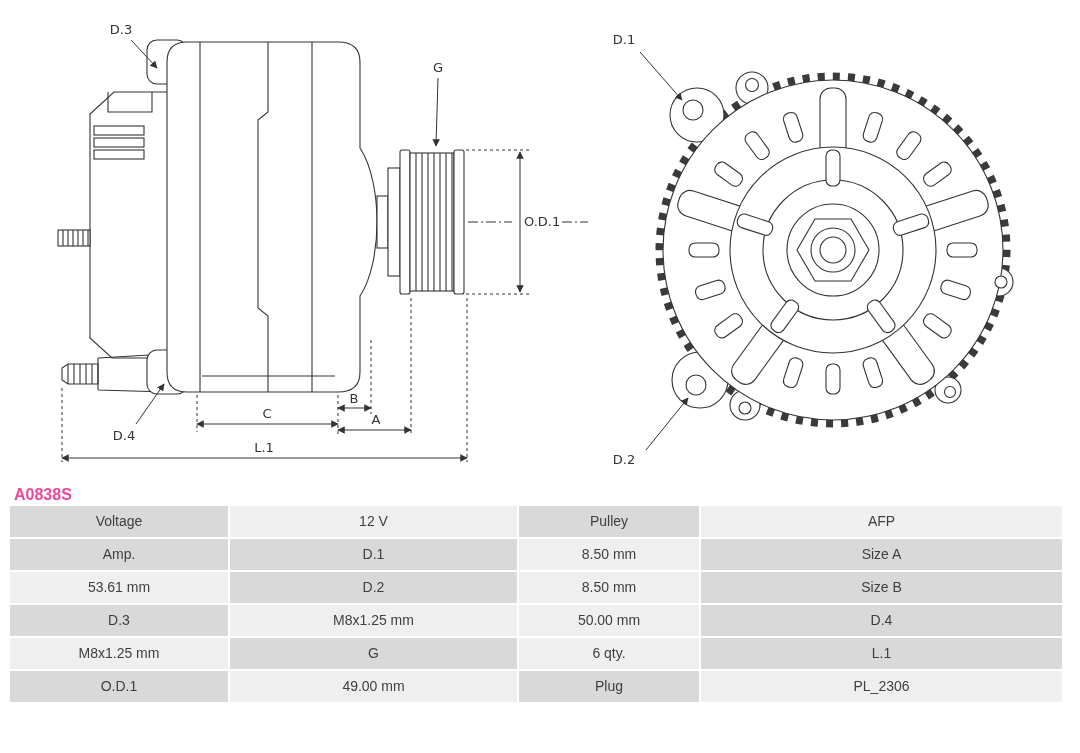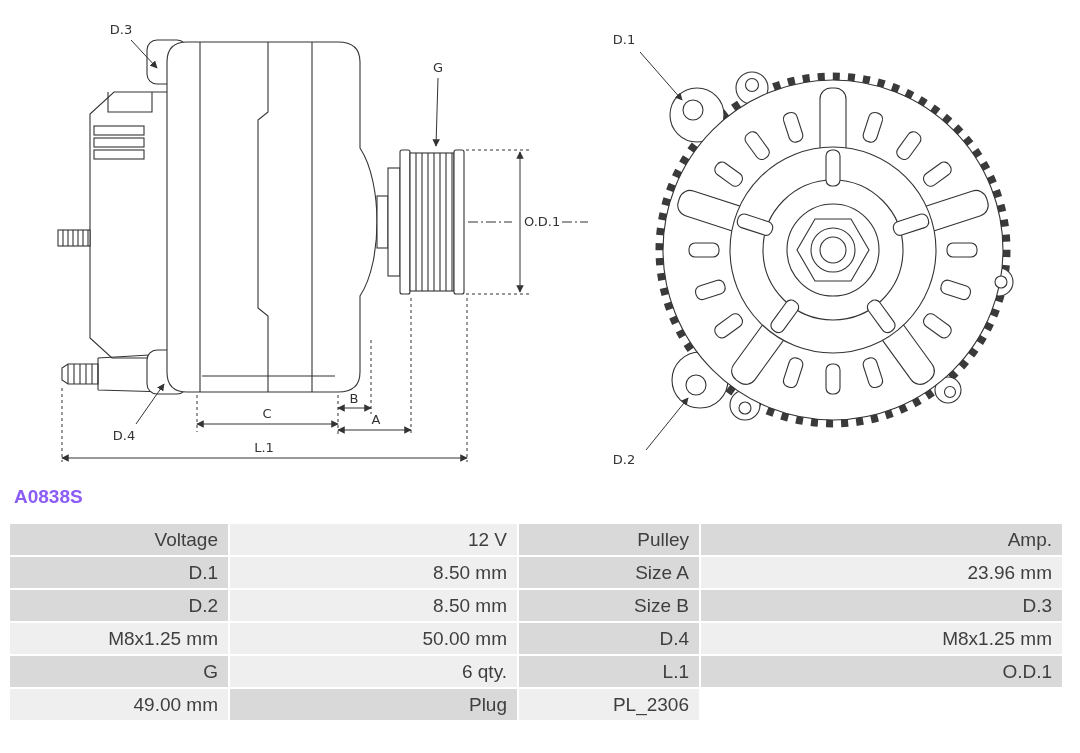--- a/index.html
+++ b/index.html
@@ -1,22 +1,22 @@
 <!DOCTYPE html>
 <html><head>
 <meta charset="utf-8">
 <style>
   html,body{margin:0;padding:0;background:#fff;}
   body{width:1080px;font-family:"Liberation Sans","DejaVu Sans",sans-serif;}
   .drawing-area{width:1080px;height:482px;position:relative;}
   svg{display:block;}
   svg text{font-family:"DejaVu Sans","Liberation Sans",sans-serif;font-size:13px;fill:#333;}
-  .part-number{color:#8b5cf6;font-weight:bold;font-size:19px;margin:4px 0 16px 14px;}
+  .part-number{color:#ec4899;font-weight:bold;font-size:16px;margin:4px 0 2px 14px;}
   .spec-table{display:grid;grid-template-columns:218px 287px 180px auto;gap:2px;margin:0 18px 6px 10px;background:#fff;}
-  .cell{height:31px;line-height:31px;box-sizing:border-box;padding:0 10px;font-size:19px;color:#3f3f3f;text-align:right;overflow:hidden;white-space:nowrap;}
+  .cell{height:31px;line-height:31px;box-sizing:border-box;padding:0 10px;font-size:14px;color:#3f3f3f;text-align:center;overflow:hidden;white-space:nowrap;}
   .cell.label{background:#d9d9d9;}
   .cell.value{background:#efefef;}
 </style>
 </head>
 <body>
 
 <div class="drawing-area">
 <svg viewBox="0 0 1080 482" width="1080" height="482">
   <defs>
     <marker id="arr" viewBox="0 0 10 10" refX="9" refY="5" markerWidth="7.5" markerHeight="7.5" orient="auto-start-reverse">
@@ -159,27 +159,28 @@
   <text x="624" y="464" text-anchor="middle">D.2</text>
 </svg>
 </div>
 
 <div class="part-number">A0838S</div>
 
 <div class="spec-table">
   <div class="cell label">Voltage</div>
   <div class="cell value">12 V</div>
   <div class="cell label">Pulley</div>
+  <div class="cell value">AFP</div>
 
   <div class="cell label">Amp.</div>
   <div class="cell label">D.1</div>
   <div class="cell value">8.50 mm</div>
 
   <div class="cell label">Size A</div>
-  <div class="cell value">23.96 mm</div>
+  <div class="cell value">53.61 mm</div>
   <div class="cell label">D.2</div>
   <div class="cell value">8.50 mm</div>
 
   <div class="cell label">Size B</div>
   <div class="cell label">D.3</div>
   <div class="cell value">M8x1.25 mm</div>
 
   <div class="cell value">50.00 mm</div>
   <div class="cell label">D.4</div>
   <div class="cell value">M8x1.25 mm</div>

